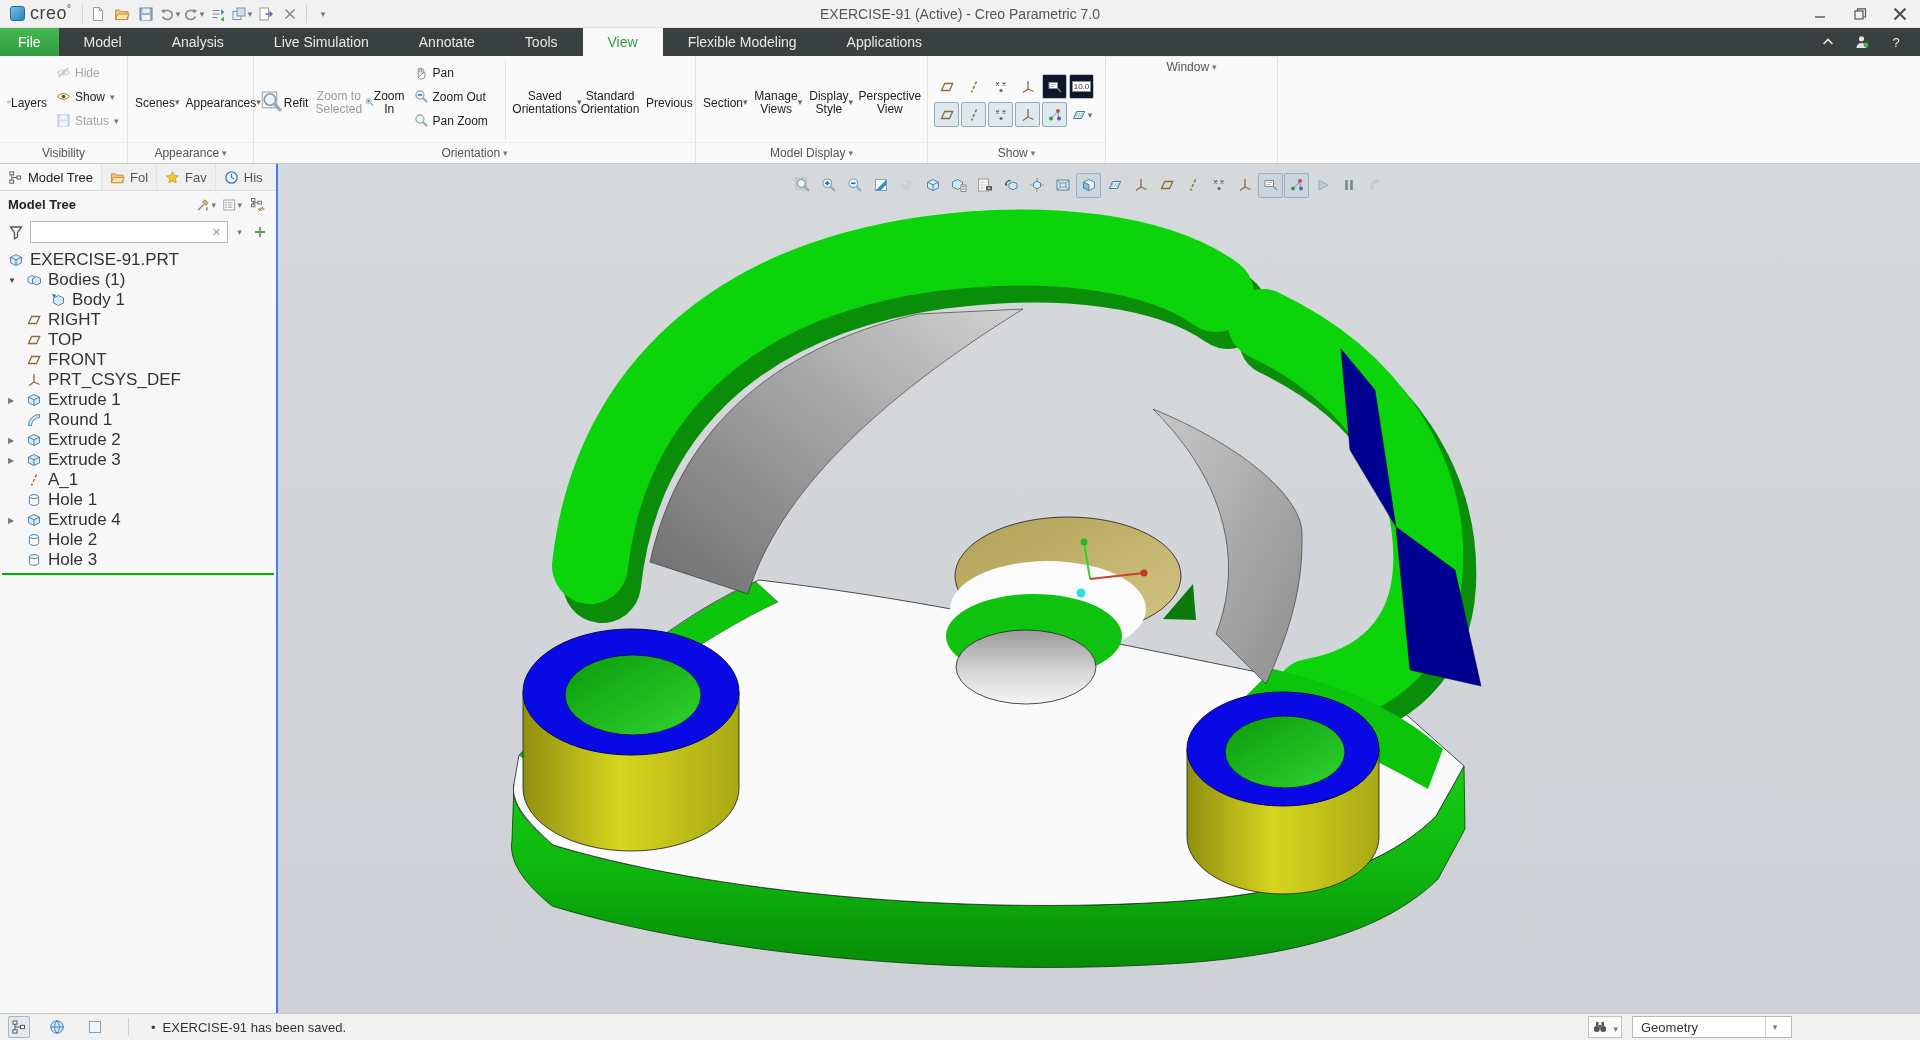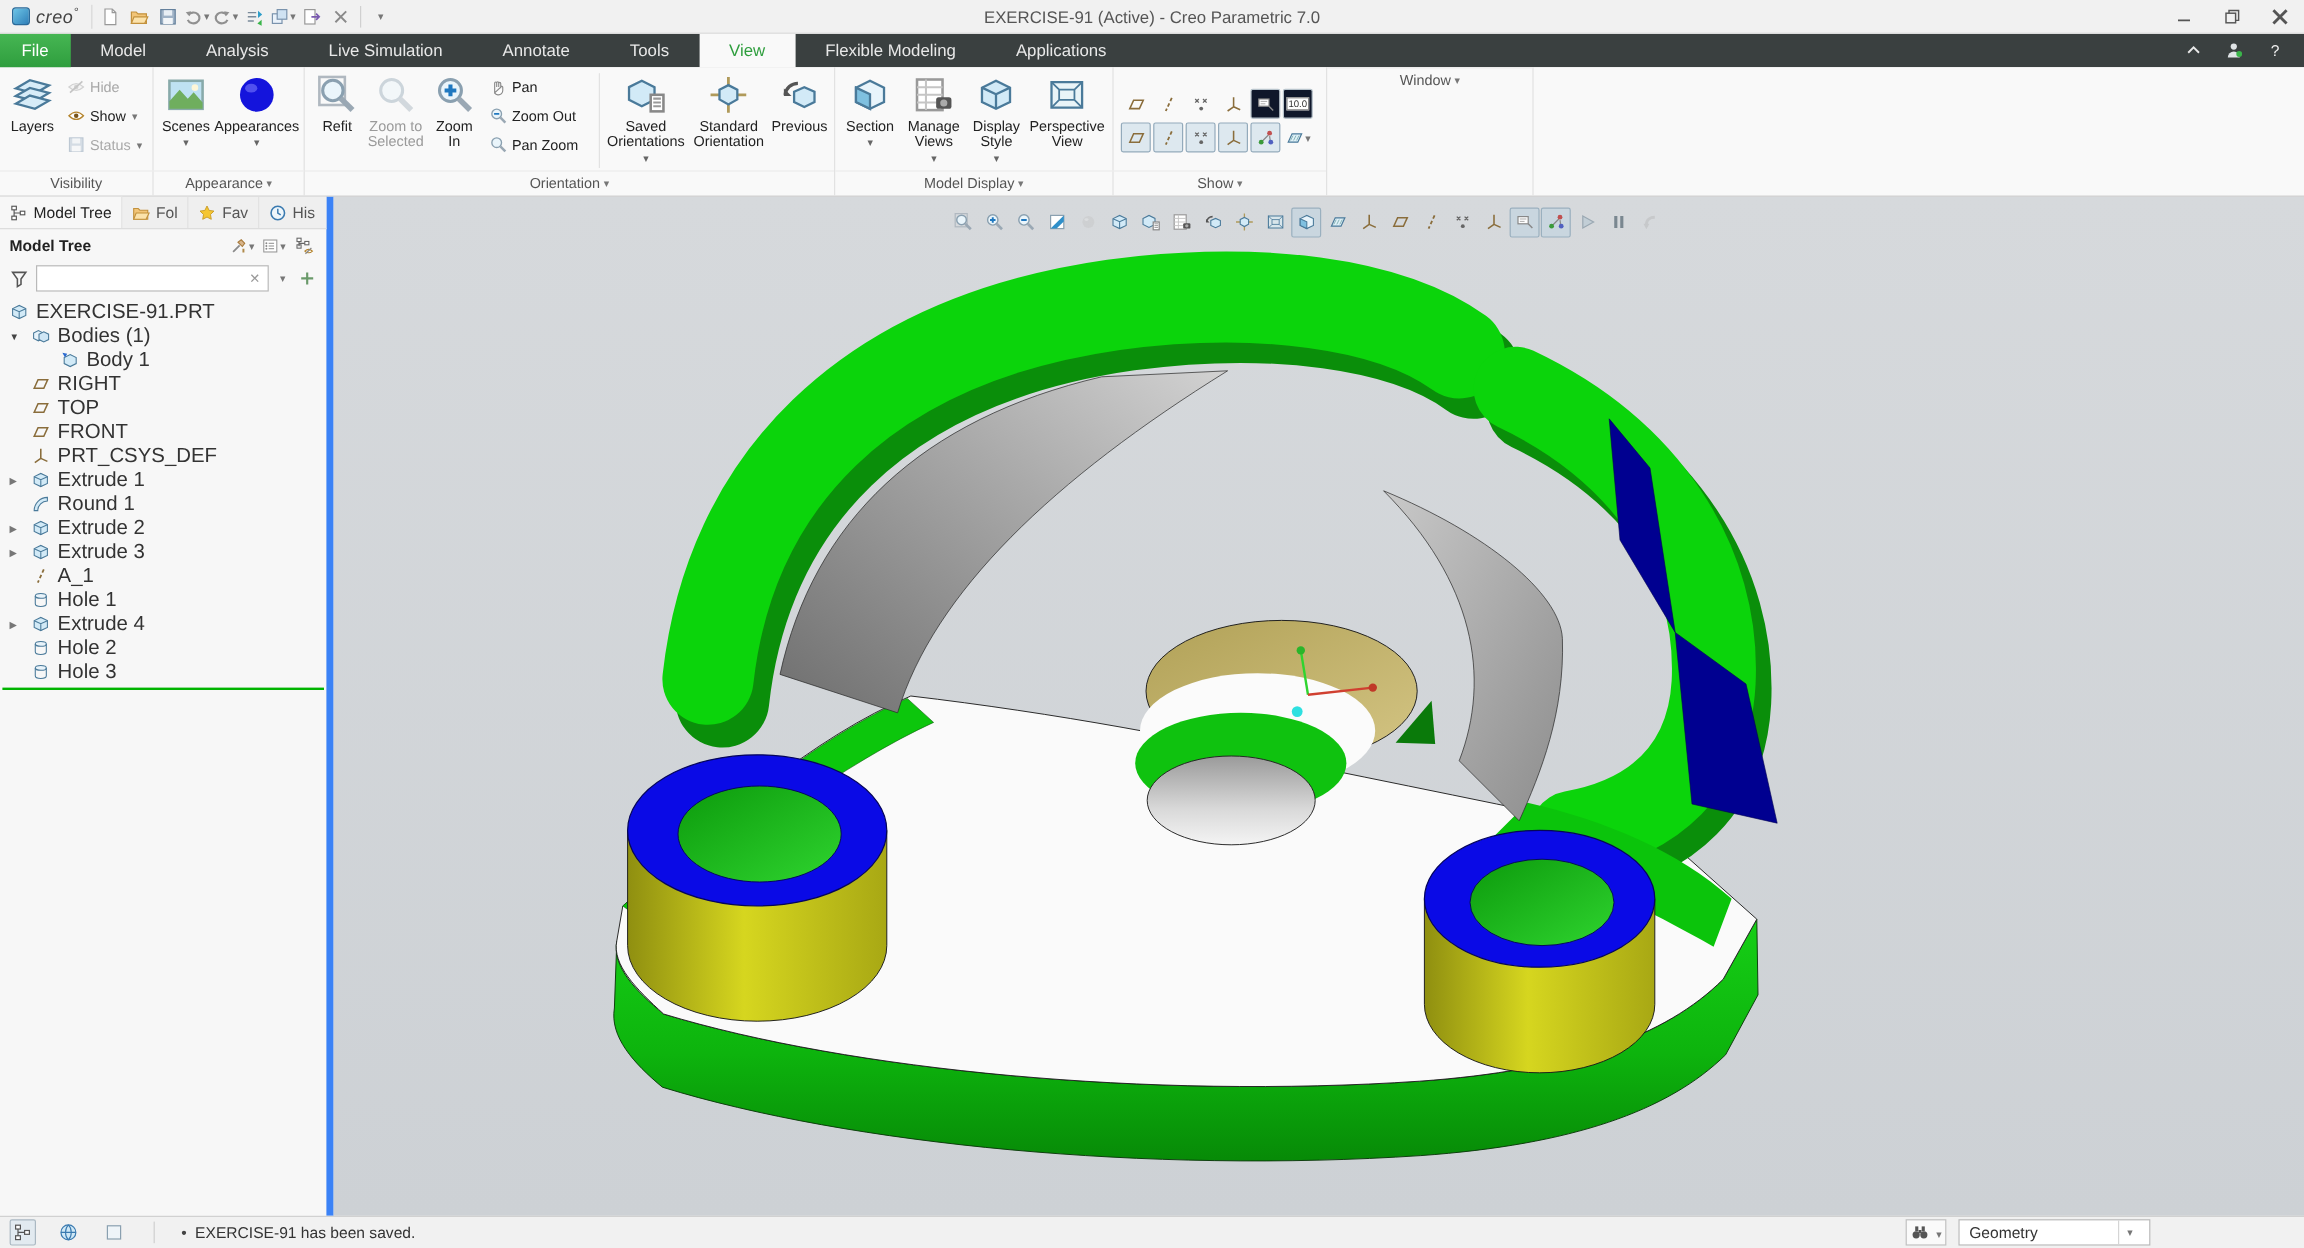--- a/index.html
+++ b/index.html
@@ -5,21 +5,21 @@
   * { margin:0; padding:0; box-sizing:border-box; }
   html,body { width:1920px; height:1040px; overflow:hidden;
     font-family:"Liberation Sans", sans-serif; font-size:13px; color:#333;
     background:#f0f0f0; -webkit-font-smoothing:antialiased; }
   svg.i { display:block; } .i32{width:34px;height:34px;} .i16{width:16px;height:16px;} .i14{width:15px;height:15px;}
 
   
   .titlebar{height:28px;background:#f1f1f1;display:flex;align-items:center;position:relative;border-bottom:1px solid #e2e2e2;}
   .brand{display:flex;align-items:center;gap:5px;padding:0 10px;}
   .brand .logo{width:15px;height:15px;background:linear-gradient(135deg,#6ec6e8,#2f7fb8);border-radius:3px;border:1px solid #2a6a9a;}
-  .brand .bname{font-size:15px;color:#444;letter-spacing:.5px;font-style:italic;}
+  .brand .bname{font-size:18px;color:#444;letter-spacing:.5px;}
   .brand .bname::after{content:"\00b0";font-size:10px;vertical-align:super;}
   .qat{display:flex;align-items:center;gap:2px;padding-left:4px;border-left:1px solid #d8d8d8;height:20px;}
   .qbtn{width:22px;height:22px;display:flex;align-items:center;justify-content:center;border-radius:2px;}
   .qsep{width:1px;height:18px;background:#d0d0d0;margin:0 3px;}
   .car::after{content:"\25be";font-size:9px;color:#777;margin-left:1px;}
   .wtitle{position:absolute;left:0;right:0;text-align:center;font-size:14px;color:#555;pointer-events:none;}
   .wctrl{margin-left:auto;display:flex;}
   .wc{width:40px;height:27px;display:flex;align-items:center;justify-content:center;}
 
   
@@ -29,42 +29,42 @@
   .rtab.active{background:#f9f9f9;color:#2f9e3e;}
   .tabrow-right{margin-left:auto;display:flex;align-items:center;gap:14px;padding-right:14px;}
   .tr-ic{width:20px;height:20px;display:flex;align-items:center;justify-content:center;color:#eee;font-size:13px;}
 
   
   .ribbon{height:108px;background:#f9f9f9;border-bottom:1px solid #c9c9c9;display:flex;align-items:stretch;}
   .rgroup{display:flex;flex-direction:column;border-right:1px solid #e2e2e2;flex:0 0 auto;}
   .rg-c{flex:1;display:flex;align-items:stretch;padding:3px 4px 0 4px;gap:1px;}
   .rg-l{height:21px;display:flex;align-items:center;justify-content:center;font-size:12px;color:#555;border-top:1px solid #ececec;}
   .rg-l.car::after{margin-left:3px;}
-  .bigbtn{display:flex;flex-direction:column;align-items:center;justify-content:flex-start;text-align:center;
+  .bigbtn{display:flex;flex-direction:row;align-items:center;justify-content:flex-start;text-align:center;
     font-size:12px;line-height:13px;color:#222;padding:3px 3px 1px 3px;border-radius:2px;min-width:46px;}
   .bigbtn .lbl{margin-top:3px;}
   .bigbtn.dis{color:#9a9a9a;}
   .bigbtn.dis svg{opacity:.4;}
   .carb{display:block;}
   .carb::after{content:"\25be";font-size:9px;color:#666;}
   .smallcol{display:flex;flex-direction:column;justify-content:flex-start;gap:1px;padding-top:2px;}
   .smallbtn{display:flex;align-items:center;gap:4px;font-size:12px;color:#222;padding:2px 5px;border-radius:2px;height:23px;}
   .smallbtn.dis{color:#a8a8a8;}
   .smallbtn.dis svg{opacity:.4;}
   .vsep{width:1px;background:#e2e2e2;margin:2px 3px;}
   .showgrid{display:flex;flex-direction:column;gap:3px;justify-content:center;padding:0 2px;}
   .showrow{display:flex;gap:2px;}
   .tgl{width:25px;height:25px;display:flex;align-items:center;justify-content:center;border-radius:2px;border:1px solid transparent;}
   .tgl.box{border:1px solid #b8c4cc;background:#0f172a;}
   .tgl.on{border:1px solid #93aabb;background:#dde8ef;}
   .dimtxt{font-size:8px;border:1px solid #888;padding:0 1px;color:#333;background:#fff;}
 
   
   .main{display:flex;height:849px;}
-  .tree-panel{width:278px;background:#f7f7f7;border-right:6px solid #3b82f6;display:flex;flex-direction:column;}
+  .tree-panel{width:278px;background:#f7f7f7;border-right:2px solid #3b82f6;display:flex;flex-direction:column;}
   .ptabs{height:27px;display:flex;align-items:stretch;background:#efefef;border-bottom:1px solid #ddd;}
   .ptab{display:flex;align-items:center;gap:5px;padding:0 8px;font-size:13px;color:#555;border-right:1px solid #e2e2e2;white-space:nowrap;overflow:hidden;}
   .ptab.active{background:#f7f7f7;color:#222;}
   .phead{height:27px;display:flex;align-items:center;padding:0 8px;gap:6px;}
   .phead .ttl{font-weight:bold;font-size:13px;color:#222;flex:1;}
   .pico{width:20px;height:20px;display:flex;align-items:center;justify-content:center;border-radius:2px;}
   .filterrow{height:28px;display:flex;align-items:center;padding:0 6px;gap:4px;}
   .sbox{flex:1;height:22px;background:#fff;border:1px solid #b9b9b9;display:flex;align-items:center;padding:0 4px;}
   .sbox input{flex:1;border:none;outline:none;font-size:12px;font-family:"Liberation Sans",sans-serif;background:transparent;}
   .xsm{color:#999;font-size:11px;padding:0 2px;}

